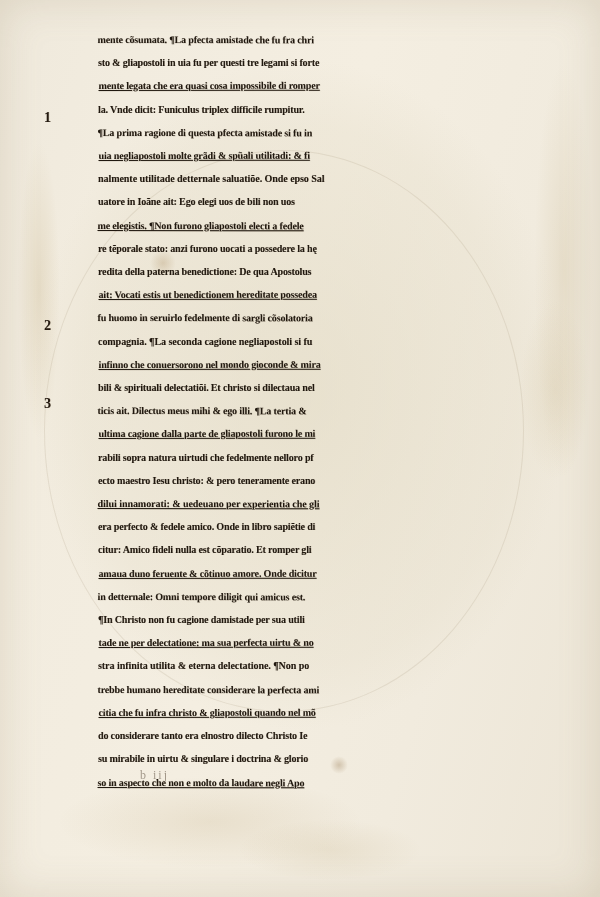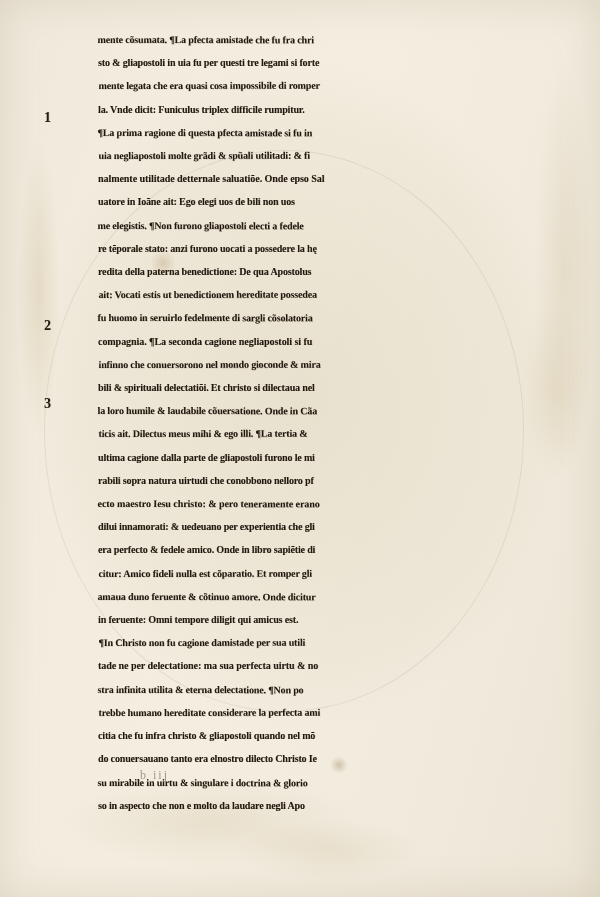--- a/index.html
+++ b/index.html
@@ -53,21 +53,21 @@
     font-size: 10px;
     line-height: 23.2px;
     letter-spacing: -0.15px;
     color: #20180f;
     white-space: nowrap;
     text-shadow: 0.4px 0.3px 0.6px rgba(60,40,20,0.30);
     font-weight: 600;
     transform-origin: left center;
   }
   
-  .line:nth-child(3n)   { transform: translateX(0.5px) rotate(-0.06deg); }
+  .line:nth-child(3n)   { transform: translateX(0.5px) rotate(-0.06deg); text-decoration: underline; }
   .line:nth-child(4n+1) { transform: translateX(-0.5px) rotate(0.05deg); }
   .line:nth-child(7n)   { letter-spacing: -0.05px; }
 
   .marginal {
     position: absolute;
     left: 44px;
     font-size: 14px;
     color: #241a10;
     font-weight: 700;
     text-shadow: 0.4px 0.3px 0.5px rgba(60,40,20,0.3);
@@ -121,36 +121,35 @@
     <div class="line">nalmente utilitade detternale saluatiõe. Onde epso Sal</div>
     <div class="line">uatore in Ioãne ait: Ego elegi uos de bili non uos</div>
     <div class="line">me elegistis. ¶Non furono gliapostoli electi a fedele</div>
     <div class="line">re tẽporale stato: anzi furono uocati a possedere la hę</div>
     <div class="line">redita della paterna benedictione: De qua Apostolus</div>
     <div class="line">ait: Vocati estis ut benedictionem hereditate possedea</div>
     <div class="line">fu huomo in seruirlo fedelmente di sargli cõsolatoria</div>
     <div class="line">compagnia. ¶La seconda cagione negliapostoli si fu</div>
     <div class="line">infinno che conuersorono nel mondo gioconde &amp; mira</div>
     <div class="line">bili &amp; spirituali delectatiõi. Et christo si dilectaua nel</div>
-    <div class="line">la loro humile &amp; laudabile cõuersatione. Onde in Cãa</div>
     <div class="line">ticis ait. Dilectus meus mihi &amp; ego illi. ¶La tertia &amp;</div>
     <div class="line">ultima cagione dalla parte de gliapostoli furono le mi</div>
-    <div class="line">rabili sopra natura uirtudi che conobbono nelloro pf</div>
+    <div class="line">rabili sopra natura uirtudi che fedelmente nelloro pf</div>
     <div class="line">ecto maestro Iesu christo: &amp; pero teneramente erano</div>
     <div class="line">dilui innamorati: &amp; uedeuano per experientia che gli</div>
     <div class="line">era perfecto &amp; fedele amico. Onde in libro sapiẽtie di</div>
     <div class="line">citur: Amico fideli nulla est cõparatio. Et romper gli</div>
     <div class="line">amaua duno feruente &amp; cõtinuo amore. Onde dicitur</div>
-    <div class="line">in feruente: Omni tempore diligit qui amicus est.</div>
+    <div class="line">in detternale: Omni tempore diligit qui amicus est.</div>
     <div class="line">¶In Christo non fu cagione damistade per sua utili</div>
     <div class="line">tade ne per delectatione: ma sua perfecta uirtu &amp; no</div>
     <div class="line">stra infinita utilita &amp; eterna delectatione. ¶Non po</div>
     <div class="line">trebbe humano hereditate considerare la perfecta ami</div>
     <div class="line">citia che fu infra christo &amp; gliapostoli quando nel mõ</div>
-    <div class="line">do conuersauano tanto era elnostro dilecto Christo Ie</div>
+    <div class="line">do considerare tanto era elnostro dilecto Christo Ie</div>
     <div class="line">su mirabile in uirtu &amp; singulare i doctrina &amp; glorio</div>
     <div class="line">so in aspecto che non e molto da laudare negli Apo</div>
   </div>
 
   <div class="quire-mark">b iij</div>
 
   <div class="edge-shadow"></div>
 </div>
 
 </body></html>

